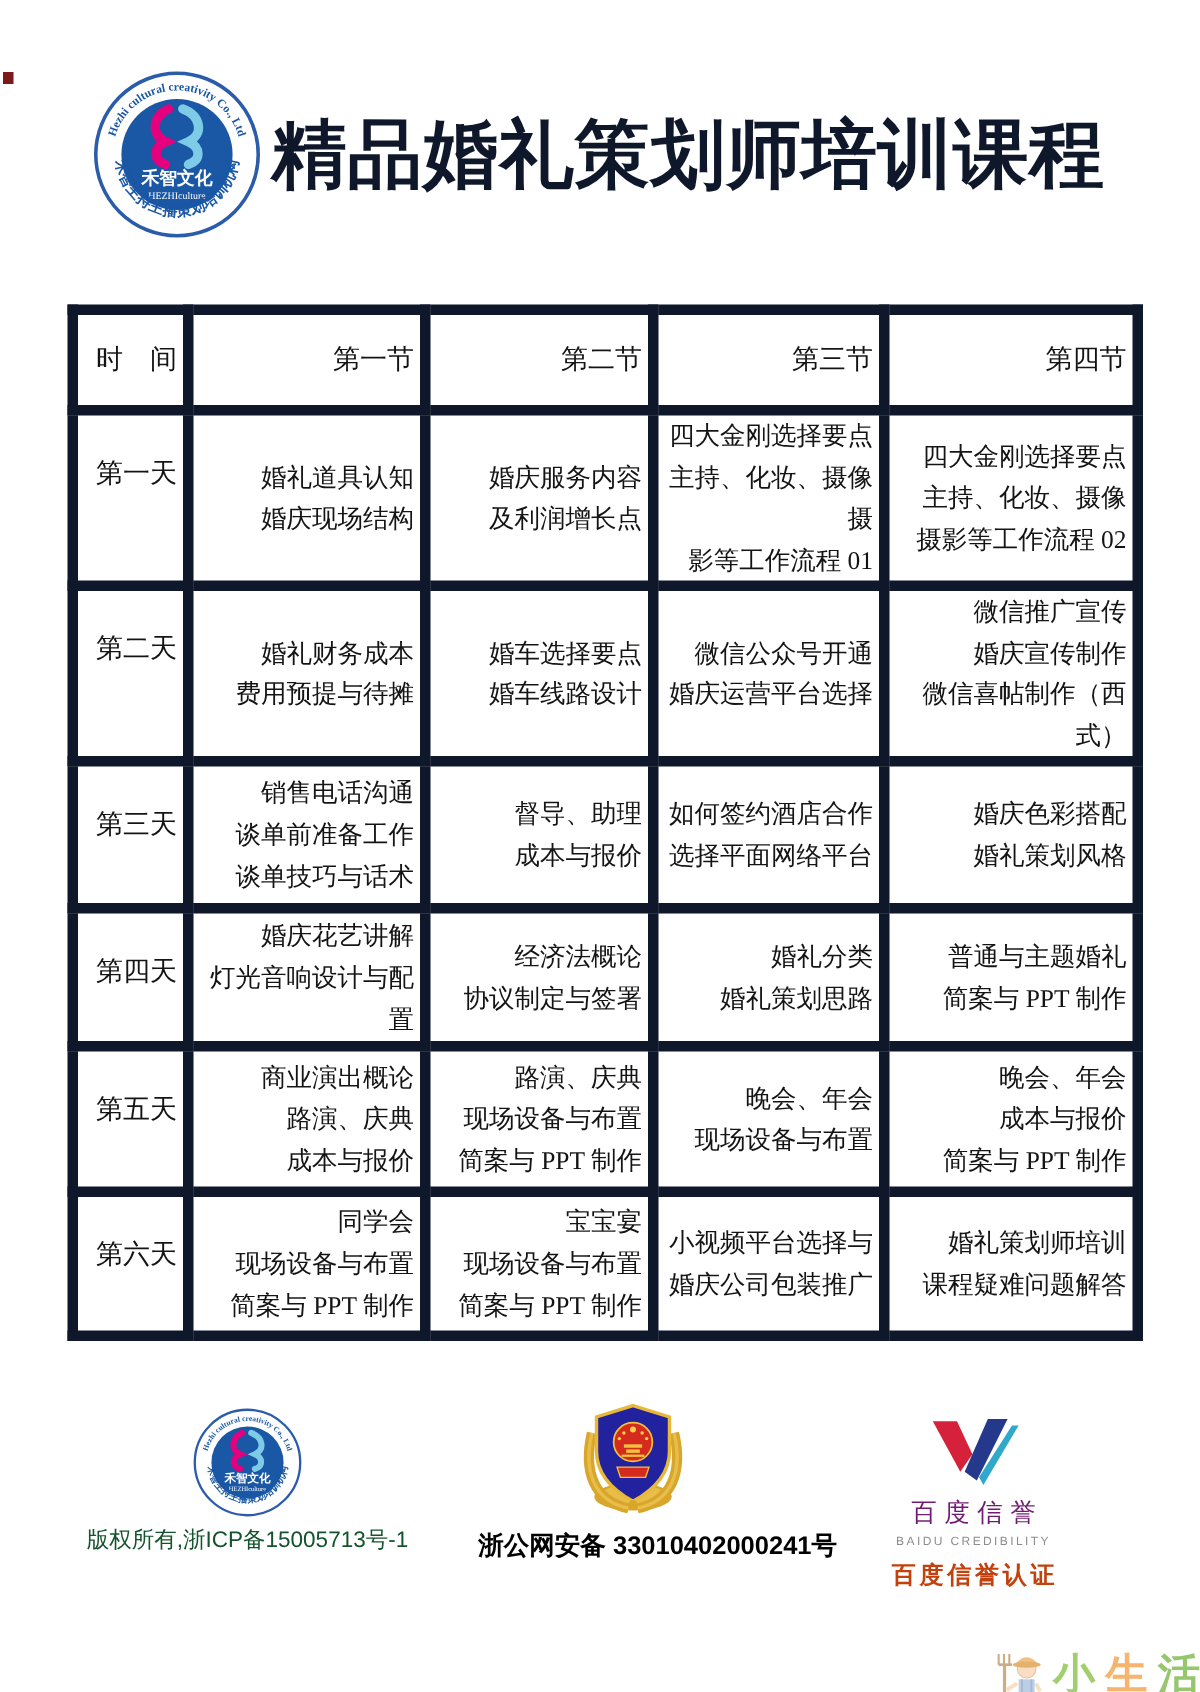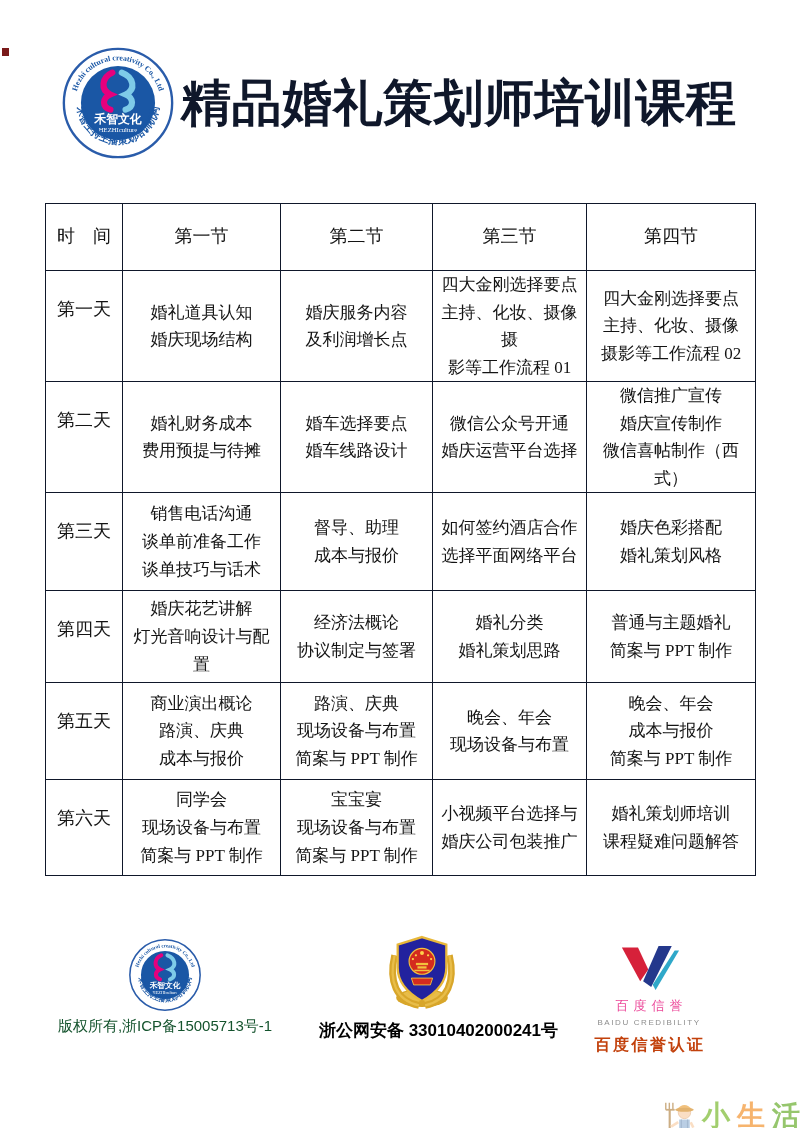--- a/index.html
+++ b/index.html
@@ -14,21 +14,21 @@
     position:absolute; left:181px; top:76px; line-height:1.1;
     font-size:50px; font-weight:bold; letter-spacing:0.5px; color:#0f172a; white-space:nowrap;
   }
   .artifact { position:absolute; left:2px; top:48px; width:7px; height:8px; background:#7a1a1a; }
   
   .course-table {
     position:absolute; left:45px; top:203px; width:710px;
     border-collapse:collapse; table-layout:fixed;
   }
   .course-table th, .course-table td {
-    border:1px solid #0f172a; text-align:center; vertical-align:middle;
+    border:7px solid #0f172a; text-align:right; vertical-align:middle;
     padding:0 4px; font-size:17px; font-weight:normal; color:#141414;
     white-space:pre-line; line-height:1.62;
   }
   .course-table th { font-size:18px; }
   .course-table td.day { vertical-align:top; padding-top:24px; font-size:18px; }
   .course-table tr:nth-child(1){ height:67px; }
   .course-table tr:nth-child(2){ height:98px; }
   .course-table tr:nth-child(3){ height:92px; }
   .course-table tr:nth-child(4){ height:98px; }
   .course-table tr:nth-child(5){ height:92px; }
@@ -41,21 +41,21 @@
     font-family:"Liberation Sans","DejaVu Sans",sans-serif; font-size:15px; color:#14532d;
   }
   .police-badge { position:absolute; left:384px; top:932px; width:76px; height:80px; }
   .police-text {
     position:absolute; left:288px; top:1019px; width:270px; text-align:right;
     font-family:"Liberation Sans","DejaVu Sans",sans-serif; font-size:17px; font-weight:bold; color:#000;
   }
   .baidu-block { position:absolute; left:576px; top:944px; width:146px; text-align:center;
     font-family:"Liberation Sans","DejaVu Sans",sans-serif; }
   .baidu-v { width:66px; height:48px; display:block; margin:0 auto; }
-  .baidu-title { font-size:13px; letter-spacing:5px; padding-left:5px; color:#ec4899; margin-top:5px; }
+  .baidu-title { font-size:17px; letter-spacing:5px; padding-left:5px; color:#701a75; margin-top:5px; }
   .baidu-sub { font-size:8px; letter-spacing:1.6px; color:#8d8d8d; margin-top:3px; }
   .baidu-cert { font-size:16px; font-weight:bold; letter-spacing:2.5px; padding-left:2px; color:#c2410c; margin-top:8px; }
   
   .watermark { position:absolute; left:662px; top:1096px; width:132px; height:58px; opacity:0.8;
     font-family:"Liberation Sans","DejaVu Sans",sans-serif; }
   .farmer-icon { position:absolute; left:2px; top:2px; width:32px; height:52px; }
   .wm-chars { position:absolute; left:40px; top:1px; font-size:28px; font-weight:bold; letter-spacing:7px; white-space:nowrap; }
   .wm-c1 { color:#8bc34a; } .wm-c2 { color:#f5a24b; } .wm-c3 { color:#7cb849; }
   .wm-url { position:absolute; left:28px; top:40px; font-size:12px; letter-spacing:0.5px;
     color:#ef8c7d; font-family:"DejaVu Sans Mono","Liberation Mono",monospace; white-space:nowrap; }

